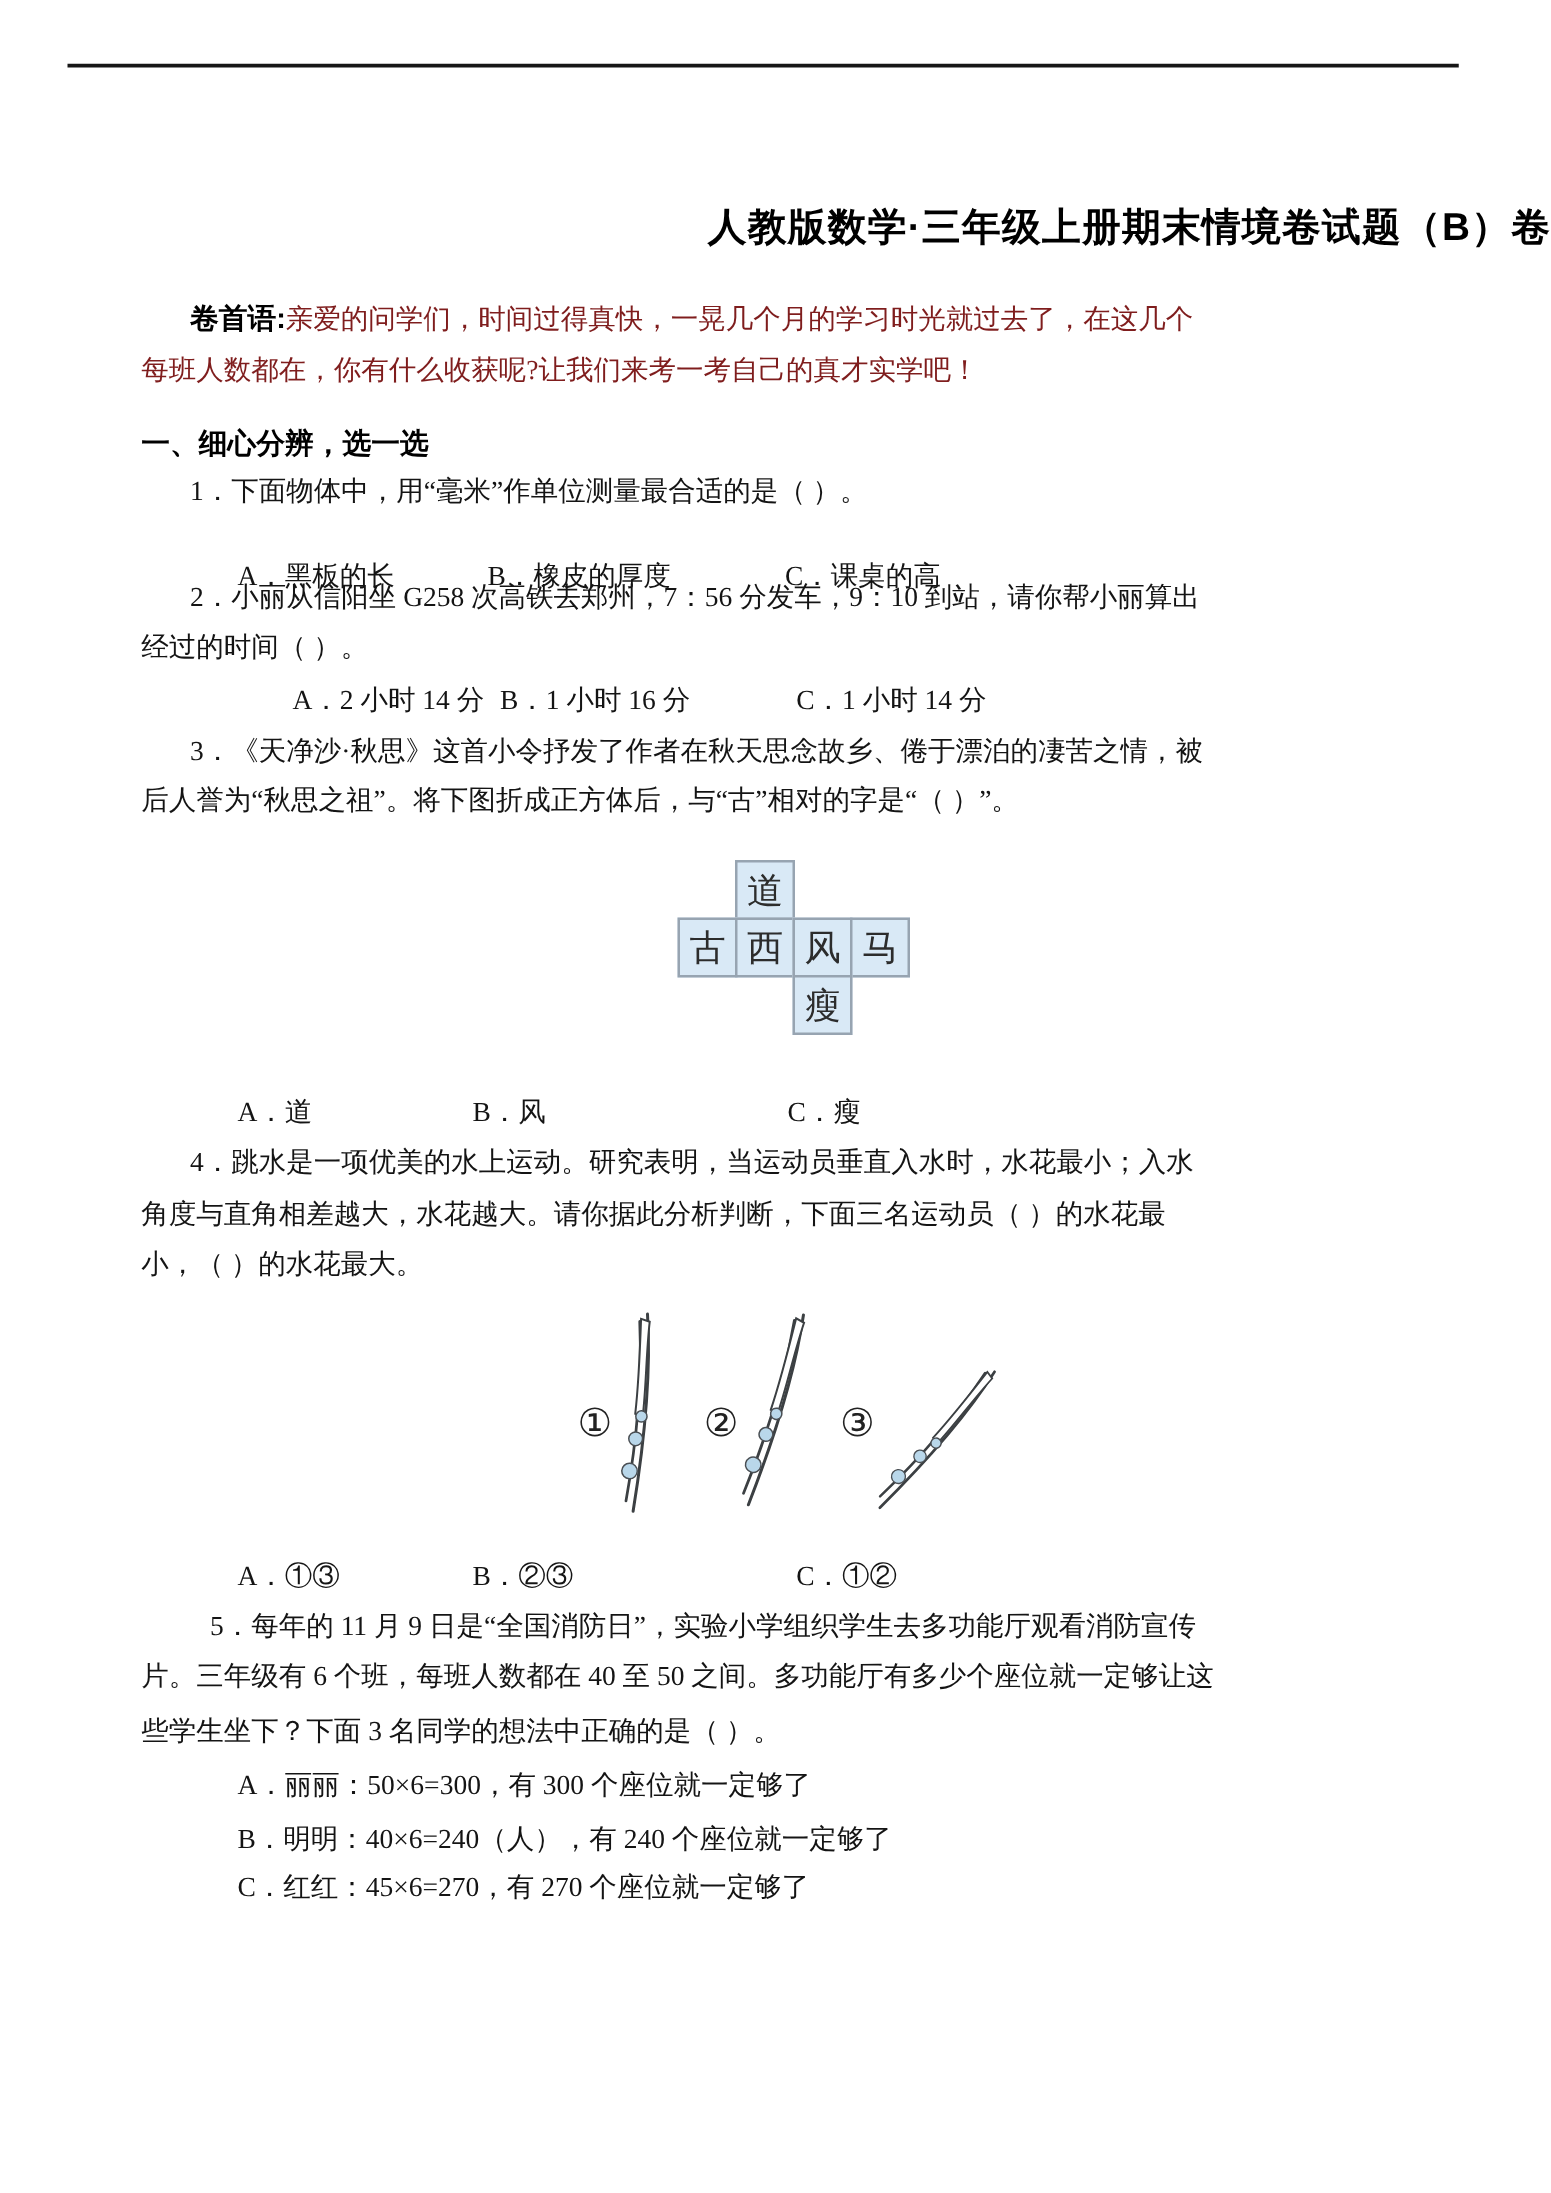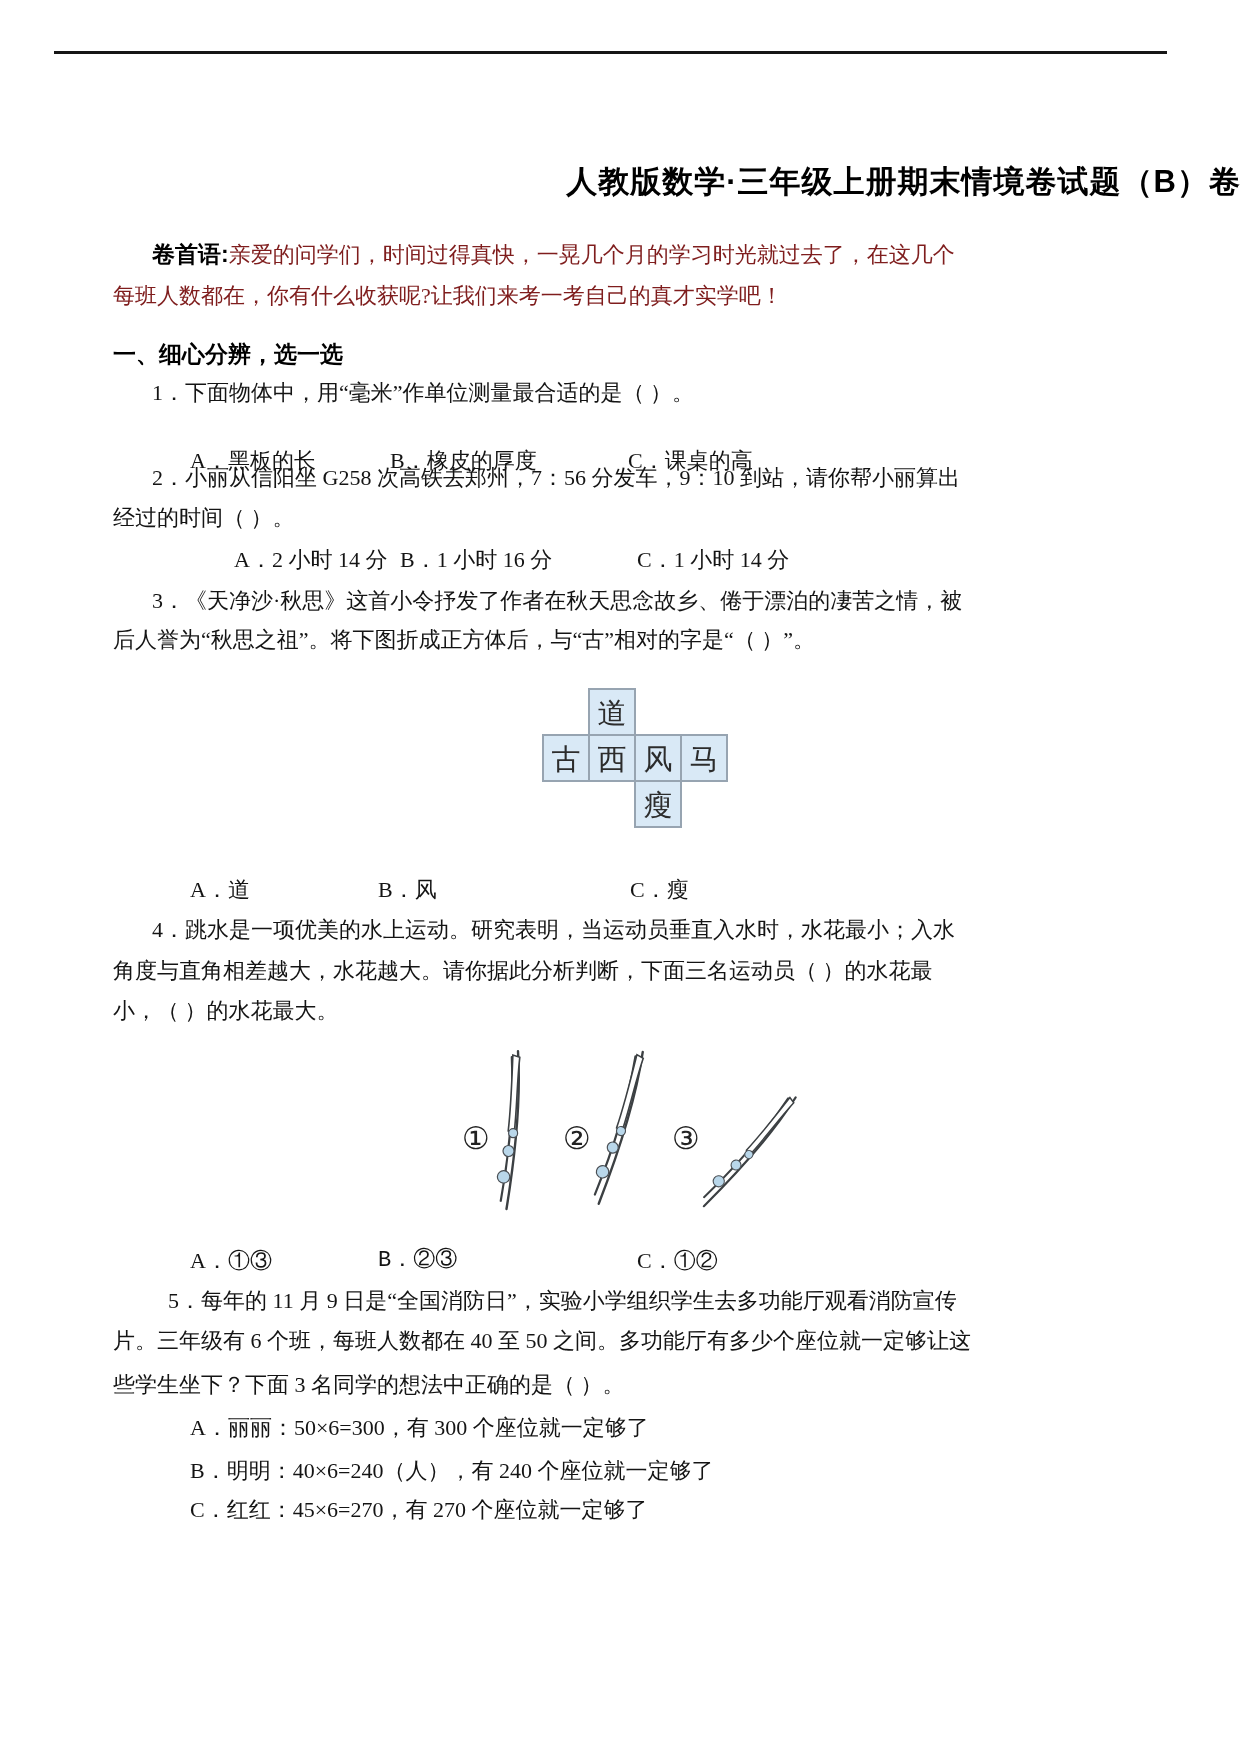--- a/index.html
+++ b/index.html
@@ -152,21 +152,21 @@
   </g>
 
   <text class="fig-num" x="220" y="106">③</text>
   <g transform="translate(338,50) rotate(38) scale(0.9)">
     <use href="#diverShape"></use>
   </g>
 </svg>
 
 <div class="opt-row" style="top:1240px;">
   <span class="opt" style="left:190px;">A．①③</span>
-  <span class="opt" style="left:378px;font-family:Liberation Mono, monospace;">B．②③</span>
+  <span class="opt" style="left:378px;">B．②③</span>
   <span class="opt" style="left:637px;">C．①②</span>
 </div>
 
 <div class="line indent" style="top:1280px;margin-left:16px;">5．每年的 11 月 9 日是“全国消防日”，实验小学组织学生去多功能厅观看消防宣传</div>
 <div class="line" style="top:1320px;">片。三年级有 6 个班，每班人数都在 40 至 50 之间。多功能厅有多少个座位就一定够让这</div>
 <div class="line" style="top:1364px;">些学生坐下？下面 3 名同学的想法中正确的是（  ）。</div>
 
 <div class="line" style="left:190px; top:1407px;">A．丽丽：50×6=300，有 300 个座位就一定够了</div>
 <div class="line" style="left:190px; top:1450px;">B．明明：40×6=240（人），有 240 个座位就一定够了</div>
 <div class="line" style="left:190px; top:1489px;">C．红红：45×6=270，有 270 个座位就一定够了</div>

